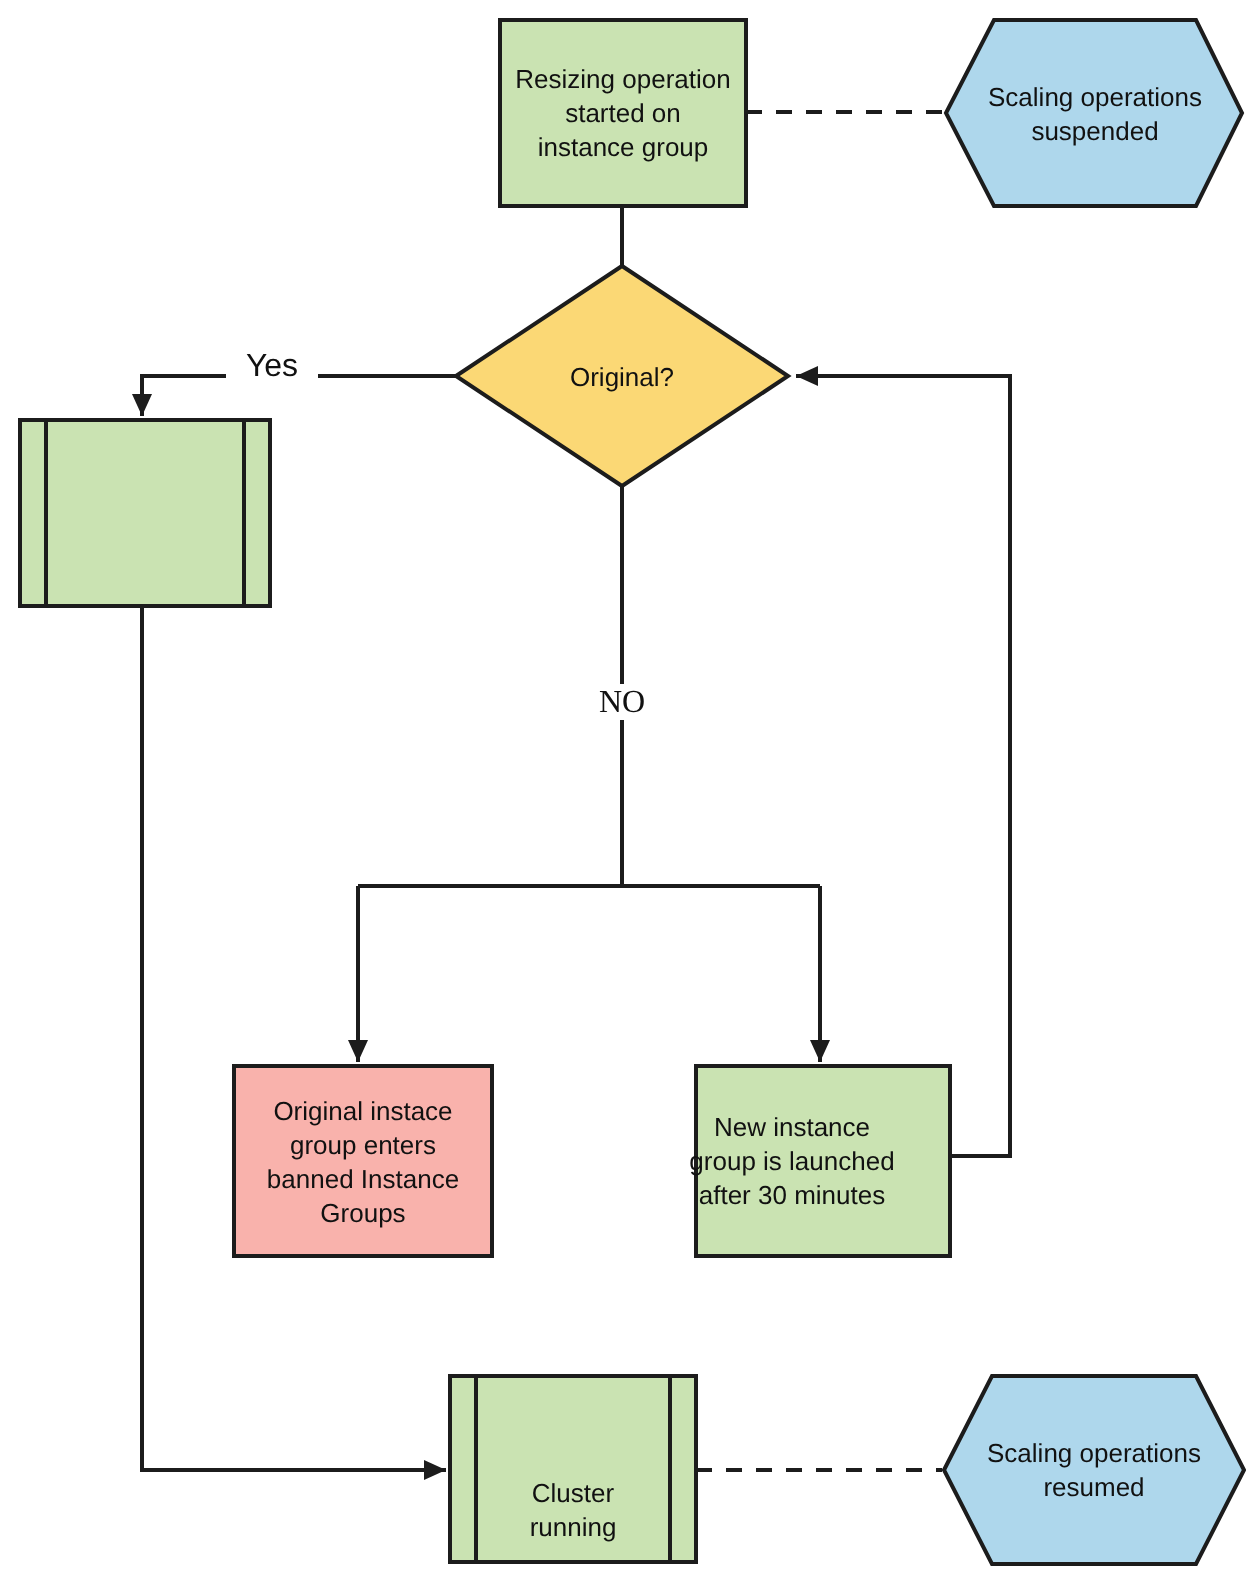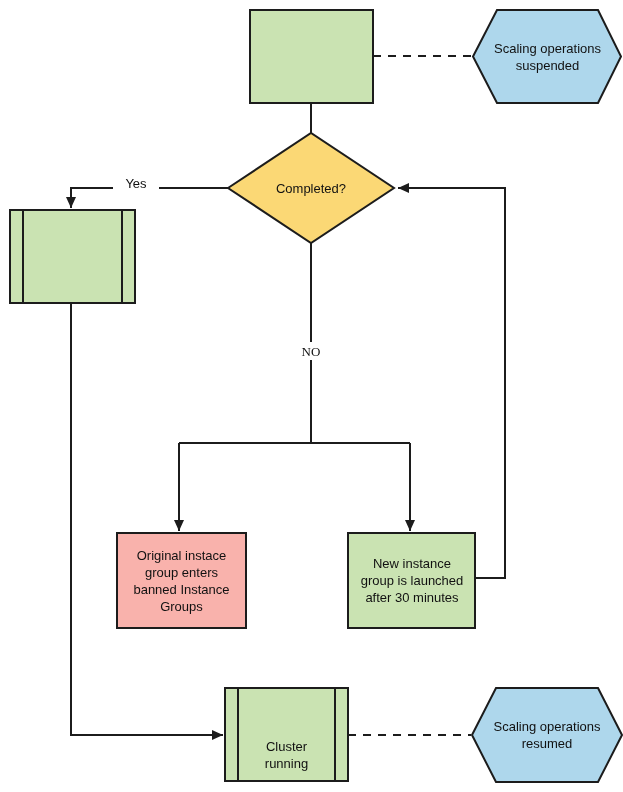--- a/index.html
+++ b/index.html
@@ -27,33 +27,33 @@
     font-size: 13px;
     line-height: 17px;
     color: #111111;
     pointer-events: none;
   }
   .edge-lbl {
     position: absolute;
     display: flex;
     align-items: center;
     justify-content: center;
-    font-size: 13px;
+    font-size: 16px;
     line-height: 17px;
     background: #ffffff;
     color: #111111;
     pointer-events: none;
   }
   
   .lbl-start    { left: 250px; top: 10px;  width: 123px; height: 93px; }
   .lbl-susp     { left: 473px; top: 10px;  width: 149px; height: 93px; }
   .lbl-decision { left: 228px; top: 133px; width: 166px; height: 110px; }
   .lbl-resizing { left: 10px;  top: 210px; width: 125px; height: 93px; }
   .lbl-banned   { left: 117px; top: 533px; width: 129px; height: 95px; }
-  .lbl-new      { left: 348px; top: 533px; width: 128px; height: 95px; border-radius: 19px; }
+  .lbl-new      { left: 332px; top: 533px; width: 128px; height: 95px; border-radius: 19px; }
   .lbl-cluster  { left: 225px; top: 688px; width: 123px; height: 93px; margin-top: 20px; }
   .lbl-resumed  { left: 472px; top: 688px; width: 150px; height: 94px; }
   
   .lbl-yes { left: 113px; top: 174px; width: 46px; height: 18px; }
   .lbl-no  { left: 295px; top: 342px; width: 32px; height: 18px; font-family: Liberation Serif, serif; }
 </style>
 </head>
 <body>
 
 <div class="canvas">
@@ -94,25 +94,28 @@
 
     <g>
       <rect x="225" y="688" width="123" height="93" stroke="#1c1c1c" stroke-width="2" fill="#cae3b2"></rect>
       <line x1="238" y1="688" x2="238" y2="781" stroke="#1c1c1c" stroke-width="2"></line>
       <line x1="335" y1="688" x2="335" y2="781" stroke="#1c1c1c" stroke-width="2"></line>
     </g>
 
     <polygon points="472,735 496,688 598,688 622,735 598,782 496,782" stroke="#1c1c1c" stroke-width="2" fill="#aed7ec"></polygon>
   </svg>
 
+  <div class="lbl lbl-start">Resizing operation
+started on
+instance group</div>
 
   <div class="lbl lbl-susp">Scaling operations
 suspended</div>
 
-  <div class="lbl lbl-decision">Completed?</div>
+  <div class="lbl lbl-decision">Original?</div>
 
 
   <div class="lbl lbl-banned">Original instace
 group enters
 banned Instance
 Groups</div>
 
   <div class="lbl lbl-new">New instance
 group is launched
 after 30 minutes</div>

